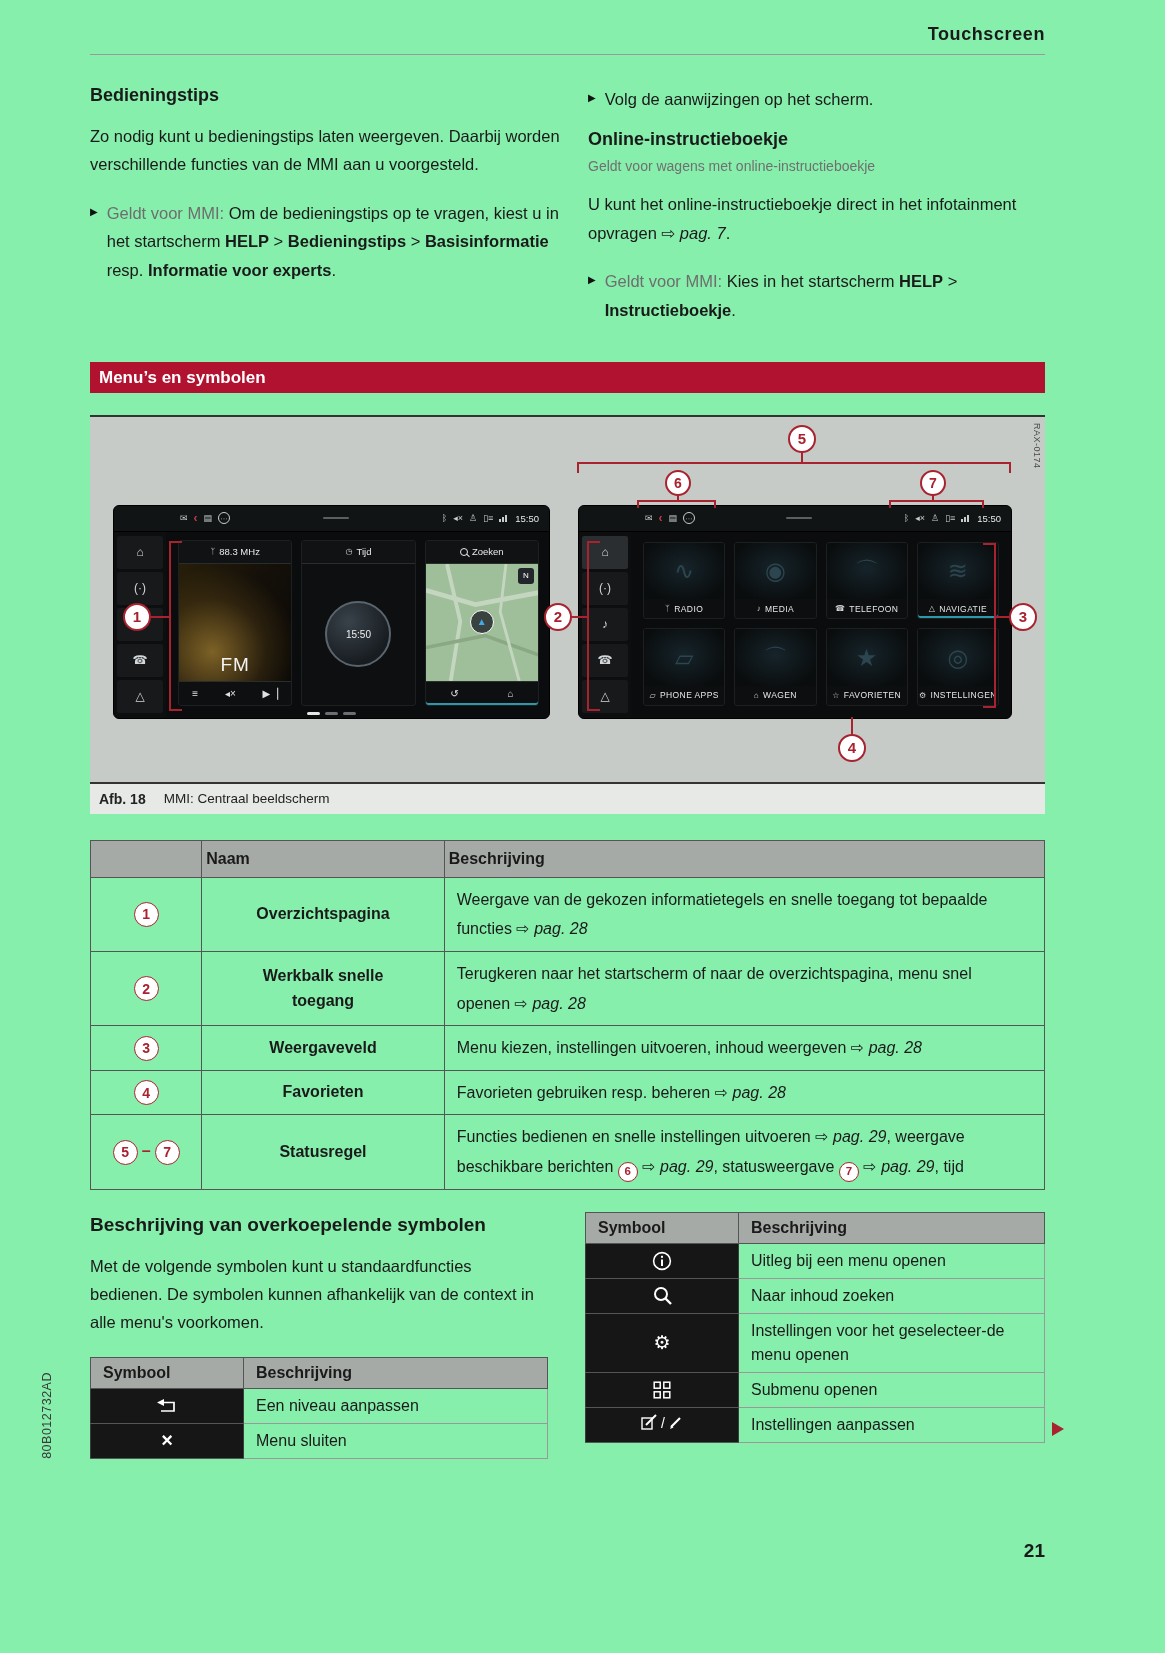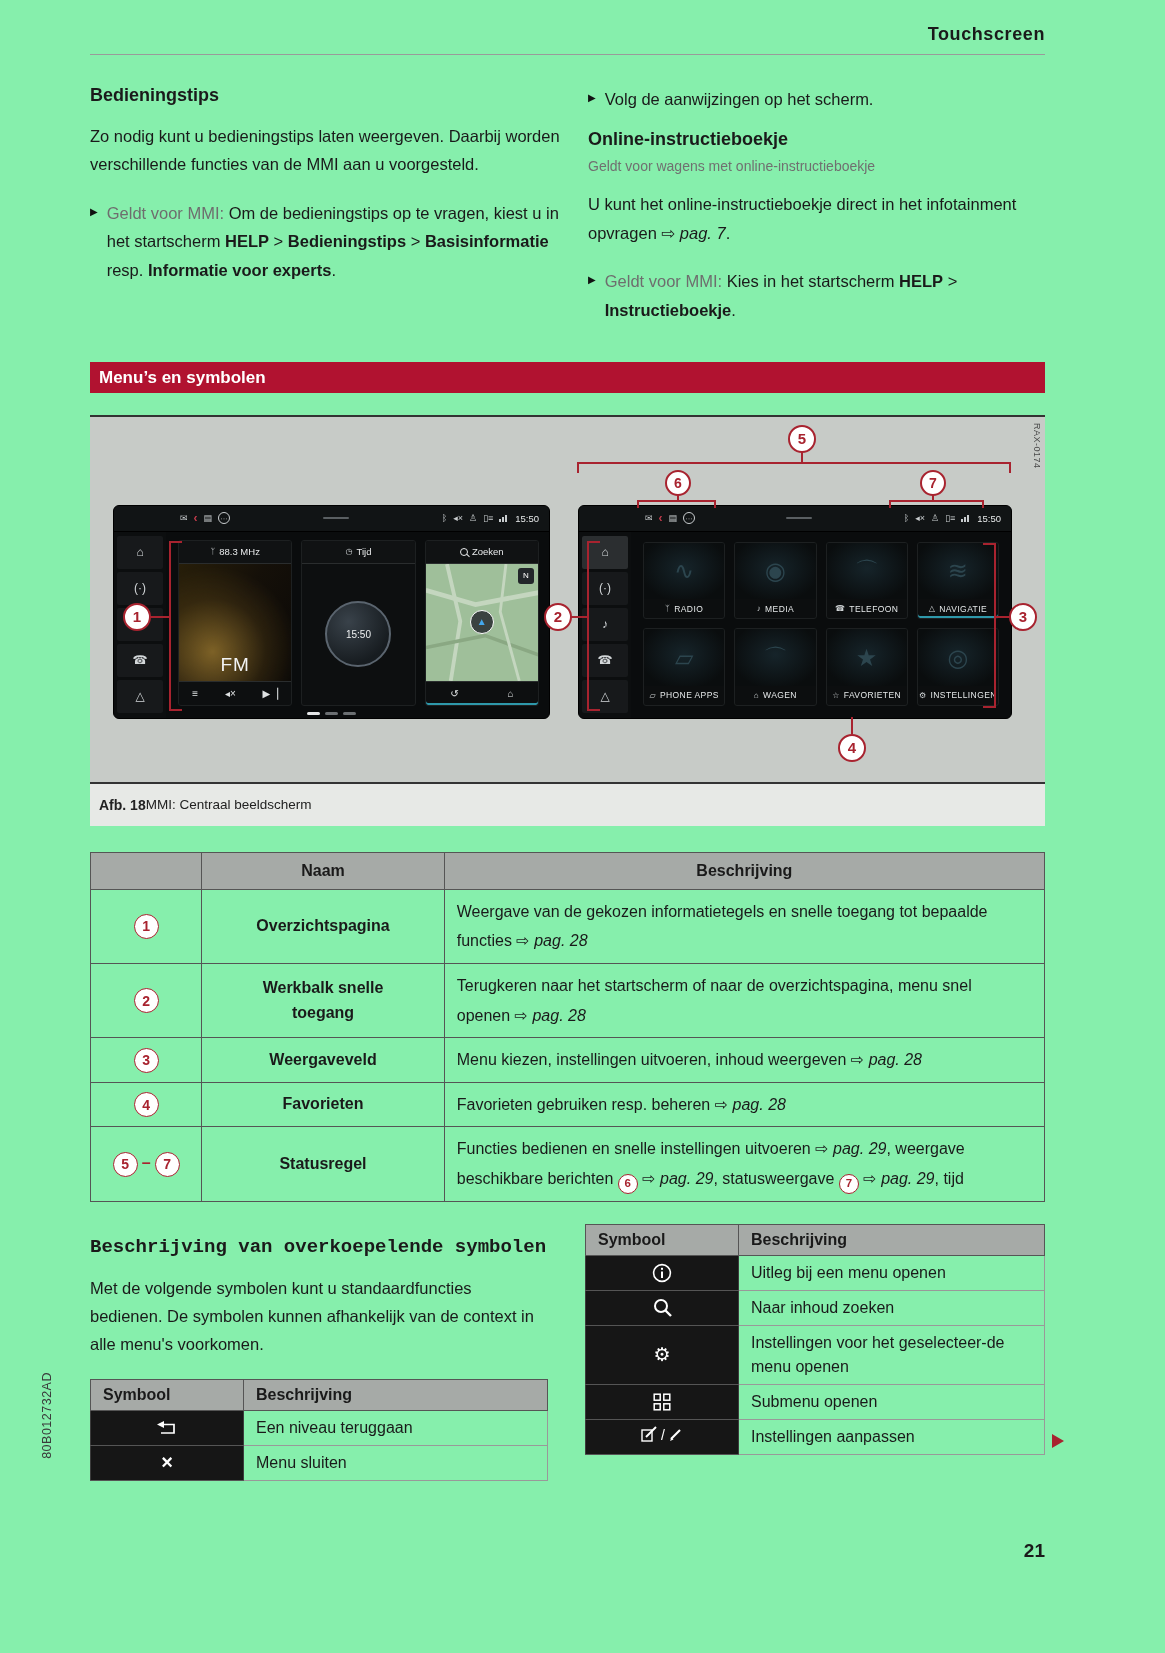--- a/index.html
+++ b/index.html
@@ -25,21 +25,21 @@
   .pref{font-style:italic;}
   
   .banner{margin-top:22px; height:31px; background:#b11230; color:#fff;
     font-size:17px; font-weight:bold; line-height:31px; padding-left:9px;}
   
   .figure{position:relative; margin-top:22px; height:365px; background:#c7cbc7;
     border-top:2px solid #333; border-bottom:2px solid #333;}
   .callouts{position:absolute; left:0; top:0; width:955px; height:365px; z-index:6; pointer-events:none;}
   .rax{position:absolute; top:6px; right:3px; writing-mode:vertical-rl;
     font-size:9px; color:#4a4a4a; letter-spacing:.5px;}
-  .caption{height:42px; background:#e7e9e6; display:flex; align-items:center; gap:0;
+  .caption{height:30px; background:#e7e9e6; display:flex; align-items:center; gap:18px;
     padding-left:9px; font-size:13.5px; color:#222;}
   .caption .cl{font-weight:bold; font-size:14px;}
   
   .screen{position:absolute; background:#0a0c0d; border:1px solid #000; border-radius:6px;
     overflow:hidden; display:flex; flex-direction:column; z-index:2;}
   .screen-left{left:23px; top:88px; width:435px; height:212px;}
   .screen-right{left:488px; top:88px; width:432px; height:212px;}
   .sbar{height:25px; background:#111415; display:flex; align-items:center; padding:0 10px;
     color:#c9cdcf; font-size:9px; border-bottom:1px solid #000; flex:0 0 auto;}
   .grp{display:flex; align-items:center; gap:6px;}
@@ -100,35 +100,35 @@
     color:#e6e9ea; font-size:8.5px; letter-spacing:.4px; white-space:nowrap;}
   .glabel .gicon{font-size:8px; color:#cfd3d5;}
   .mini-mag{width:6px; height:6px; border:1.2px solid #e8eaeb; border-radius:50%;
     position:relative; display:inline-block;}
   .mini-mag::after{content:""; position:absolute; width:4px; height:1.2px; background:#e8eaeb;
     transform:rotate(45deg); right:-3px; bottom:-1px;}
   
   .mtable{width:955px; border-collapse:collapse; margin-top:26px; font-size:16px;}
   .mtable th,.mtable td{border:1px solid #555;}
   .mtable{border:1.5px solid #3c3c3c;}
-  .mtable th{background:#a6aaa7; text-align:center; padding:8px 4px; font-weight:bold; height:20px;}
+  .mtable th{background:#a6aaa7; text-align:left; padding:8px 4px; font-weight:bold; height:20px;}
   .col-mark{width:115px; text-align:center;}
   .col-name{width:235px; text-align:center; font-weight:bold; padding:8px 10px;border-radius:14px;}
   .col-name span{display:inline-block; max-width:175px; line-height:1.55;}
   .col-desc{width:605px; padding:7px 46px 7px 12px; line-height:1.85;}
   .cmark{display:inline-flex; width:23px; height:23px; border:1.5px solid #a8232f; border-radius:50%;
     color:#a8232f; background:#fff; align-items:center; justify-content:center;
     font-size:14px; font-weight:bold; vertical-align:middle;}
   .cmark-sm{display:inline-flex; width:18px; height:18px; border:1.3px solid #a8232f; border-radius:50%;
     color:#a8232f; background:#fff; align-items:center; justify-content:center;
     font-size:11.5px; font-weight:bold; vertical-align:-3px;}
   .mdash{color:#a8232f; font-weight:bold; margin:0 4px;}
   
   .bottom{display:grid; grid-template-columns:458px 460px; column-gap:37px; margin-top:22px; align-items:start;}
-  .h4{font-size:19px; font-weight:bold; margin:12px 0 16px 0;font-family:Liberation Mono, monospace;}
+  .h4{font-size:19px; font-weight:bold; margin:2px 0 16px 0;}
   .stable{width:100%; border-collapse:collapse; font-size:16px; border:1.5px solid #3c3c3c;}
   .stable th{background:#a6aaa7; text-align:left; padding:6px 12px; font-weight:bold; border:1px solid #555;}
   .sym-cell{width:128px; background:#161616; color:#fff; text-align:center; padding:4px 0;
     border:1px solid #3c3c3c; border-bottom:1px solid #555;}
   .desc-cell{padding:5px 20px 5px 12px; border:1px solid #999; border-left:1px solid #3c3c3c; line-height:1.5;}
   .sym-cell svg{vertical-align:middle;}
   .sym-x{font-size:20px; font-weight:bold; line-height:1;}
   .sym-gear{font-size:19px; line-height:1;}
   .edit-combo{display:inline-flex; align-items:center; gap:3px; color:#fff; font-size:14px;}
   .tbl-left{margin-top:14px;}
@@ -458,21 +458,21 @@
           <th style="width:128px">Symbool</th>
           <th>Beschrijving</th>
         </tr>
         <tr>
           <td class="sym-cell">
             <svg width="24" height="15" viewBox="0 0 24 15">
               <path d="M8 3.5 H19 V12 H6" fill="none" stroke="#fff" stroke-width="1.7"></path>
               <path d="M9 0 L2 3.5 L9 7 Z" fill="#fff"></path>
             </svg>
           </td>
-          <td class="desc-cell">Een niveau teruggaan</td>
+          <td class="desc-cell">Een niveau aanpassen</td>
         </tr>
         <tr>
           <td class="sym-cell"><span class="sym-x">×</span></td>
           <td class="desc-cell">Menu sluiten</td>
         </tr>
       </tbody>
         </table>
     </div>
     <div class="rel">
       <table class="stable">

